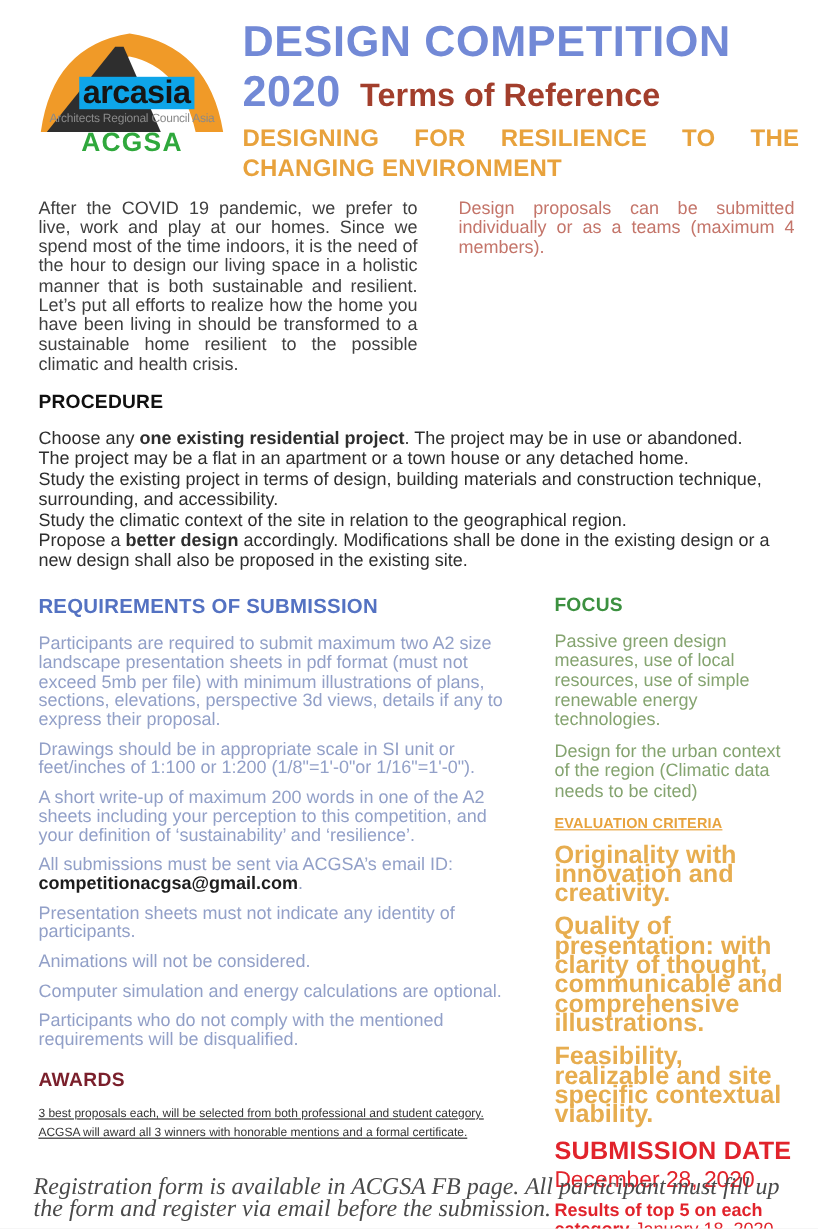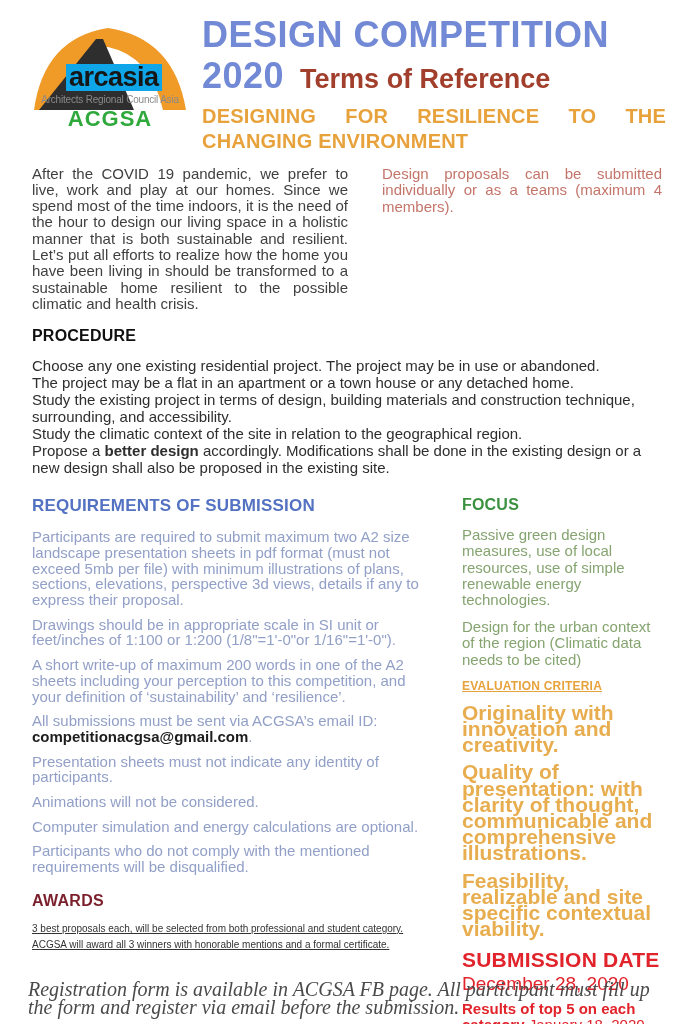--- a/index.html
+++ b/index.html
@@ -108,21 +108,21 @@
 
   <div class="intro">
     <div class="intro-left">After the COVID 19 pandemic, we prefer to live, work and play at our homes. Since we spend most of the time indoors, it is the need of the hour to design our living space in a holistic manner that is both sustainable and resilient. Let’s put all efforts to realize how the home you have been living in should be transformed to a sustainable home resilient to the possible climatic and health crisis.</div>
     <div class="intro-right">
       <p>Design proposals can be submitted individually or as a  teams (maximum 4 members).</p>
     </div>
   </div>
 
   <div class="procedure">
     <h2>PROCEDURE</h2>
-    <div class="body rich"><span>Choose any </span><span style="font-weight: 400; text-align: center;">one existing residential project</span><span>. The project may be in use or abandoned.
+    <div class="body rich"><span>Choose any </span><span style="font-weight: 700; text-align: center;">one existing residential project</span><span>. The project may be in use or abandoned.
 The project may be a flat in an apartment or a town house or any detached home.
 Study the existing project in terms of design, building materials and construction technique, surrounding, and accessibility.
 Study the climatic context of the site in relation to the geographical region.
 Propose a </span><span style="font-weight: 700;">better design</span><span> accordingly. Modifications shall be done in the existing design or a new design shall also be proposed in the existing site.</span></div>
   </div>
 
   <div class="main">
 
     <div class="col-left">
       <div class="req">

